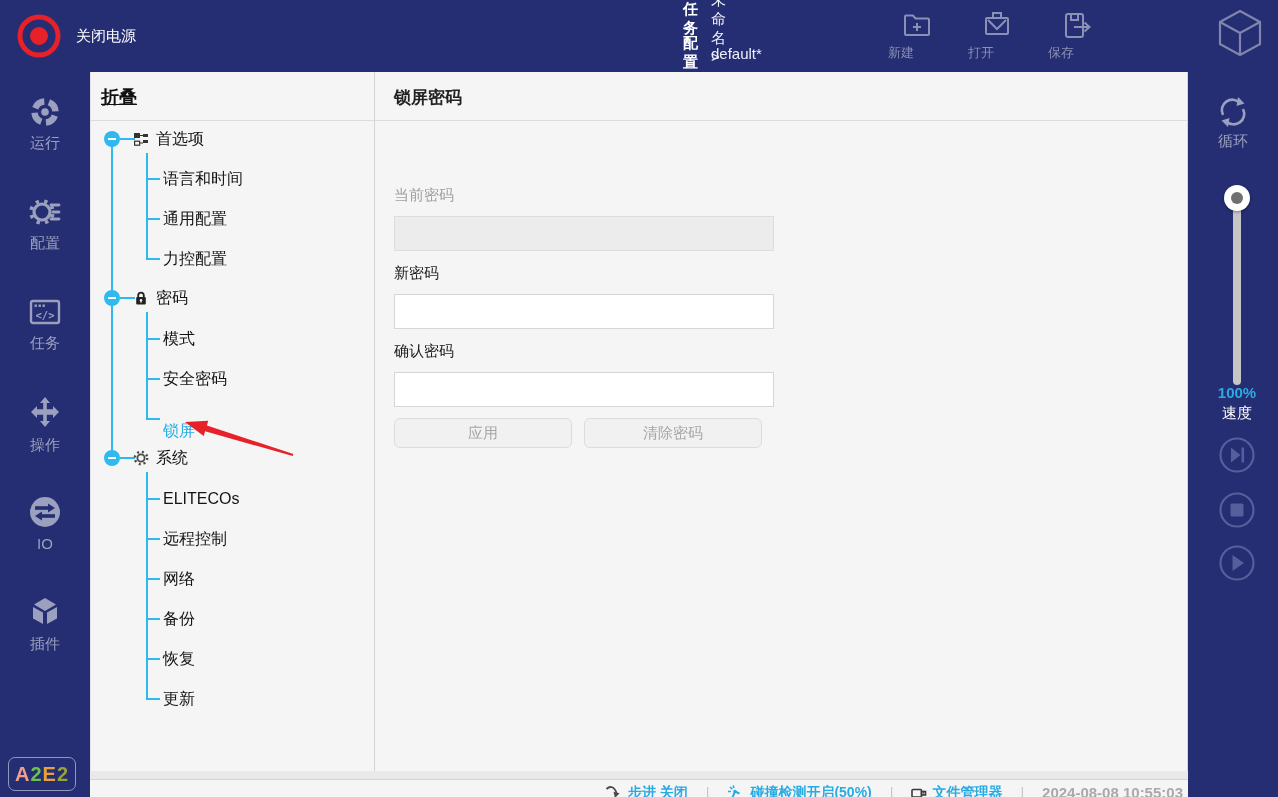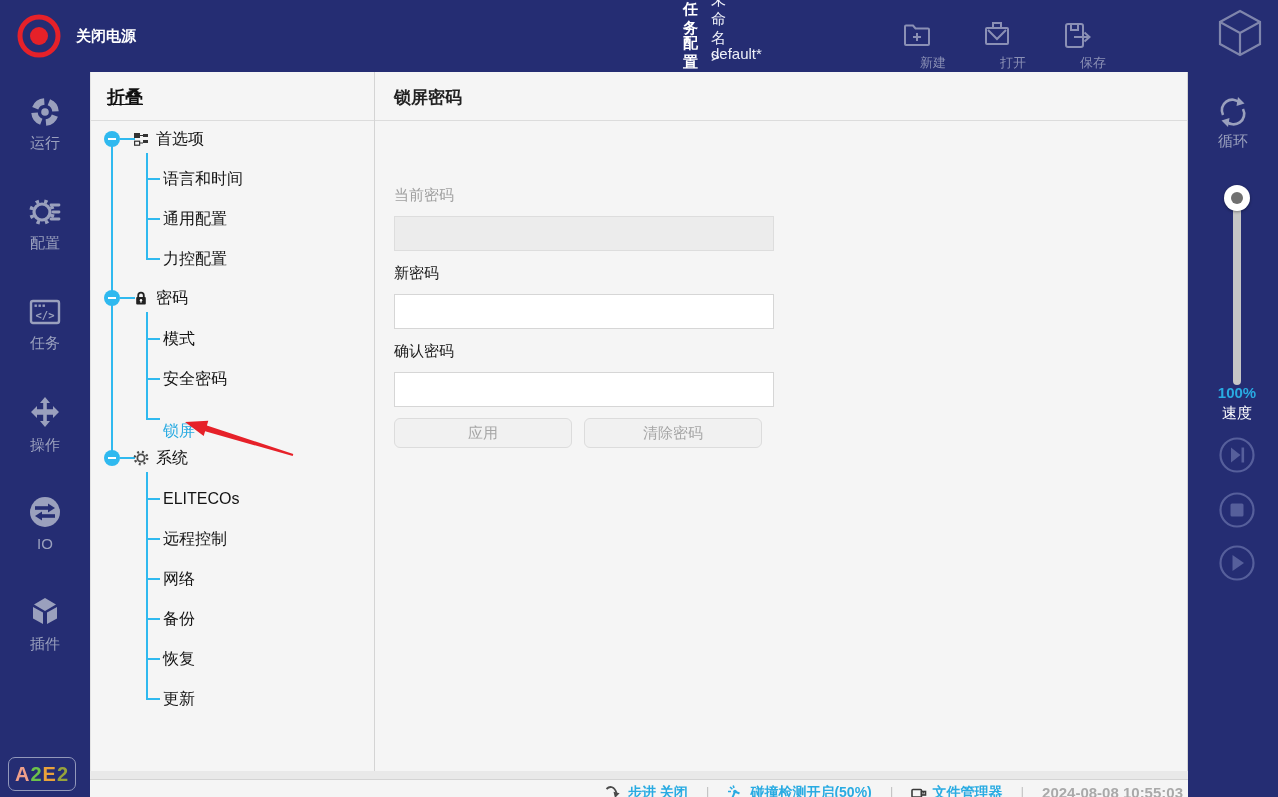--- a/index.html
+++ b/index.html
@@ -3,47 +3,47 @@
 <meta charset="utf-8">
 <style>
   * { margin:0; padding:0; box-sizing:border-box; }
   html,body { width:1278px; height:797px; font-family:"Liberation Sans","DejaVu Sans",sans-serif; }
   .screen { position:relative; width:1278px; height:797px; background:#e9e9e9; overflow:hidden; }
 
   
   .topbar { position:absolute; left:0; top:0; width:1278px; height:72px; background:#252d73; }
   .power-logo { position:absolute; left:16px; top:13px; width:46px; height:46px; cursor:pointer; }
   .power-label { position:absolute; left:76px; top:0; height:72px; display:flex; align-items:center;
-                 color:#ffffff; font-size:15px; font-weight:bold; }
+                 color:#ffffff; font-size:15px; font-weight:normal; }
   .tc-block { position:absolute; left:683px; top:0; height:72px; color:#fff; }
   .tc-row { position:absolute; left:0; display:flex; gap:13px; align-items:center; height:24px; }
   .tc-row.r1 { top:7px; } .tc-row.r2 { top:41px; }
   .tc-label { font-size:15px; font-weight:bold; color:#ffffff; }
   .tc-value { font-size:15px; color:#eef0f8; }
-  .tb-action { position:absolute; top:20px; width:58px; height:58px; text-align:right; cursor:pointer; }
+  .tb-action { position:absolute; top:10px; width:58px; height:58px; text-align:left; cursor:pointer; }
   .tb-action svg { display:block; margin:0 auto; }
   .tb-action .tb-label { margin-top:2px; font-size:13px; color:#8b90b5; }
   .tb-new { left:888px; } .tb-open { left:968px; } .tb-save { left:1048px; }
   .elite-logo { position:absolute; left:1214px; top:8px; width:52px; height:52px; }
 
   
   .sidebar-left { position:absolute; left:0; top:72px; width:90px; height:725px; background:#252d73; }
   .sl-item { position:absolute; left:0; width:90px; text-align:center; cursor:pointer; }
   .sl-item svg { display:block; margin:0 auto; }
   .sl-label { position:absolute; left:0; width:90px; text-align:center; font-size:15px; color:#9aa0bd; }
   .badge-a2e2 { position:absolute; left:8px; top:685px; width:68px; height:34px; border:1px solid #9298bb;
                 border-radius:7px; display:flex; align-items:center; justify-content:center;
                 font-size:20px; font-weight:bold; letter-spacing:1px; cursor:pointer; background:transparent; }
   .badge-a2e2 .b0 { color:#ef9f8a; } .badge-a2e2 .b1 { color:#6cc24a; }
   .badge-a2e2 .b2 { color:#e9a23b; } .badge-a2e2 .b3 { color:#97a23b; }
 
   
   .tree-panel { position:absolute; left:90px; top:72px; width:285px; height:699px; background:#f5f5f5;
                 border-right:1px solid #d4d4d4; border-left:1px solid #e3e3e3; }
-  .tree-header { position:absolute; left:16px; top:13px; font-size:18px; font-weight:bold; color:#111;text-decoration:underline; }
+  .tree-header { position:absolute; left:10px; top:13px; font-size:18px; font-weight:bold; color:#111;text-decoration:underline; }
   .tree-divider { position:absolute; left:0; top:48px; width:100%; height:1px; background:#dcdcdc; }
   .trunk { position:absolute; left:20px; top:67px; width:2px; height:319px; background:#2fb9ef; }
   .toggle { position:absolute; left:13px; width:16px; height:16px; border-radius:50%; background:#2fb9ef;
             display:flex; align-items:center; justify-content:center; cursor:pointer; z-index:2; }
   .toggle .minus { width:8px; height:2px; background:#ffffff; }
   .hconn { position:absolute; left:29px; width:15px; height:2px; background:#2fb9ef; }
   .child-vline { position:absolute; left:55px; width:2px; background:#2fb9ef; }
   .child-tick { position:absolute; left:55px; width:14px; height:2px; background:#2fb9ef; }
   .tree-parent { position:absolute; left:42px; height:24px; display:flex; align-items:center; gap:7px; cursor:pointer; }
   .tree-parent .node-label { font-size:16px; color:#141414; }

